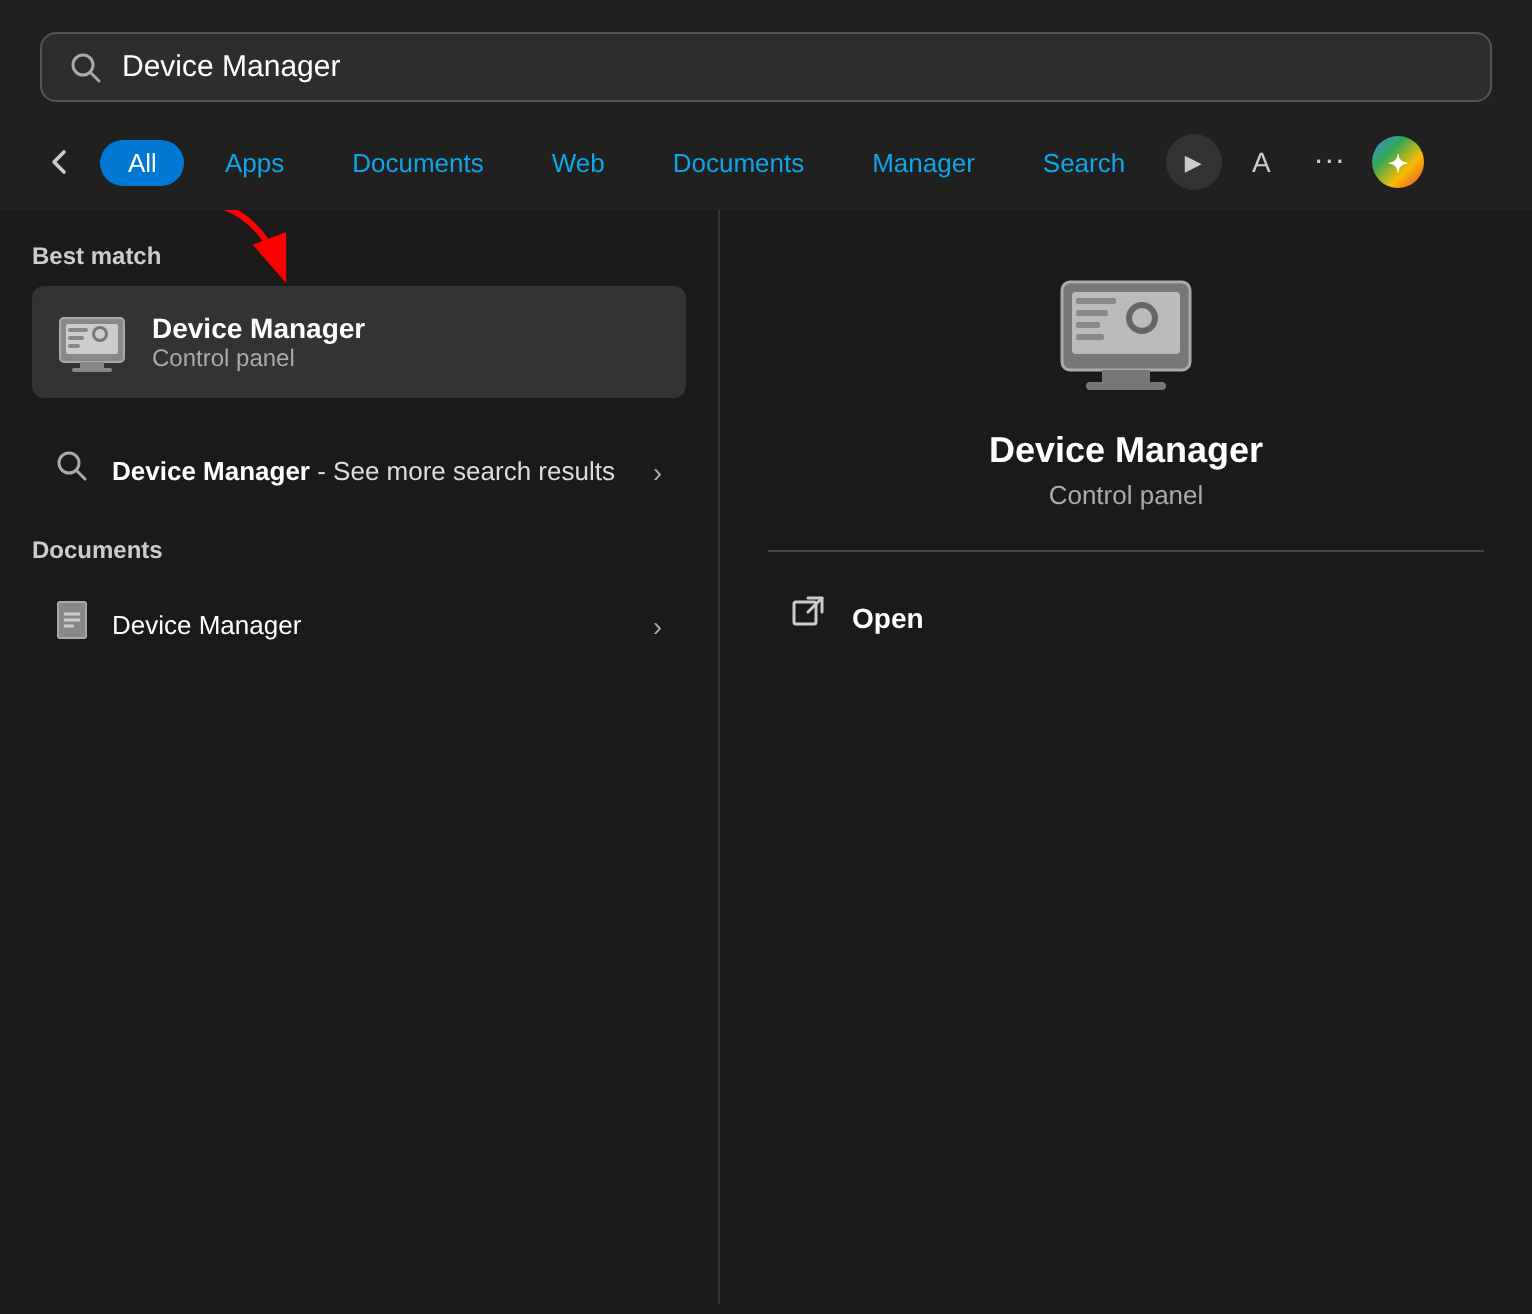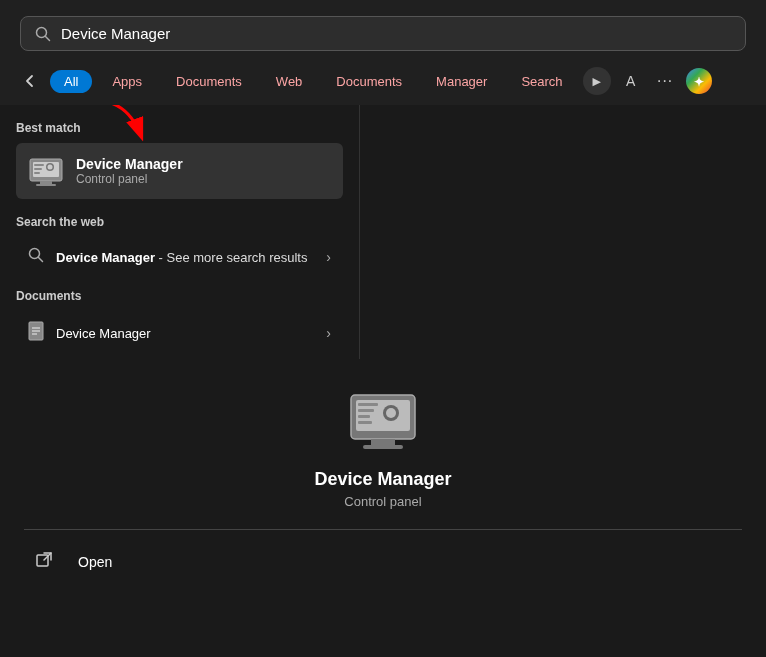--- a/index.html
+++ b/index.html
@@ -62,21 +62,21 @@
       align-items: center;
       justify-content: center;
       font-size: 14px;
     }
 
     .tab {
       padding: 4px 14px;
       border-radius: 20px;
       border: none;
       background: transparent;
-      color: #fca5a5;
+      color: #0ea5e9;
       font-size: 13px;
       cursor: pointer;
       font-family: 'Segoe UI', sans-serif;
     }
 
     .tab.active {
       background: #0078d4;
       color: #fff;
     }
 
@@ -133,21 +133,20 @@
     }
 
     .copilot-svg {
       width: 28px;
       height: 28px;
     }
 
     .main-content {
       display: flex;
       height: calc(657px - 110px);
-      flex-direction: column;
     }
 
     .left-panel {
       width: 360px;
       padding: 16px 16px 0 16px;
       flex-shrink: 0;
       border-right: 1px solid #333;
       overflow-y: auto;
     }
 
@@ -287,30 +286,31 @@
     .divider {
       width: 100%;
       height: 1px;
       background: #444;
       margin-bottom: 14px;
     }
 
     .open-btn {
       display: flex;
       align-items: center;
-      gap: 26px;
+      gap: 14px;
       padding: 8px 12px;
       border-radius: 6px;
       cursor: pointer;
       width: 100%;
       background: transparent;
       border: none;
       color: #fff;
       font-size: 14px;
       font-family: 'Segoe UI', sans-serif;
+      font-weight: bold;
     }
 
     .open-icon {
       font-size: 16px;
       color: #ccc;
     }
   </style>
 </head>
 <body>
 
@@ -394,21 +394,20 @@
           <rect x="6" y="15" width="8" height="2" rx="1" fill="#888"></rect>
           <rect x="6" y="19" width="6" height="2" rx="1" fill="#888"></rect>
         </svg>
       </div>
       <div class="item-text">
         <h3>Device Manager</h3>
         <p>Control panel</p>
       </div>
     </div>
 
-    <div class="section-label">Search the web</div>
 
     <div class="search-web-item">
       <div class="search-web-left">
         <span class="search-icon-small">
           <svg width="16" height="16" viewBox="0 0 16 16" fill="none">
             <circle cx="6.5" cy="6.5" r="5" stroke="#aaa" stroke-width="1.5"></circle>
             <line x1="10.5" y1="10.5" x2="14.5" y2="14.5" stroke="#aaa" stroke-width="1.5" stroke-linecap="round"></line>
           </svg>
         </span>
         <span class="search-web-text">

